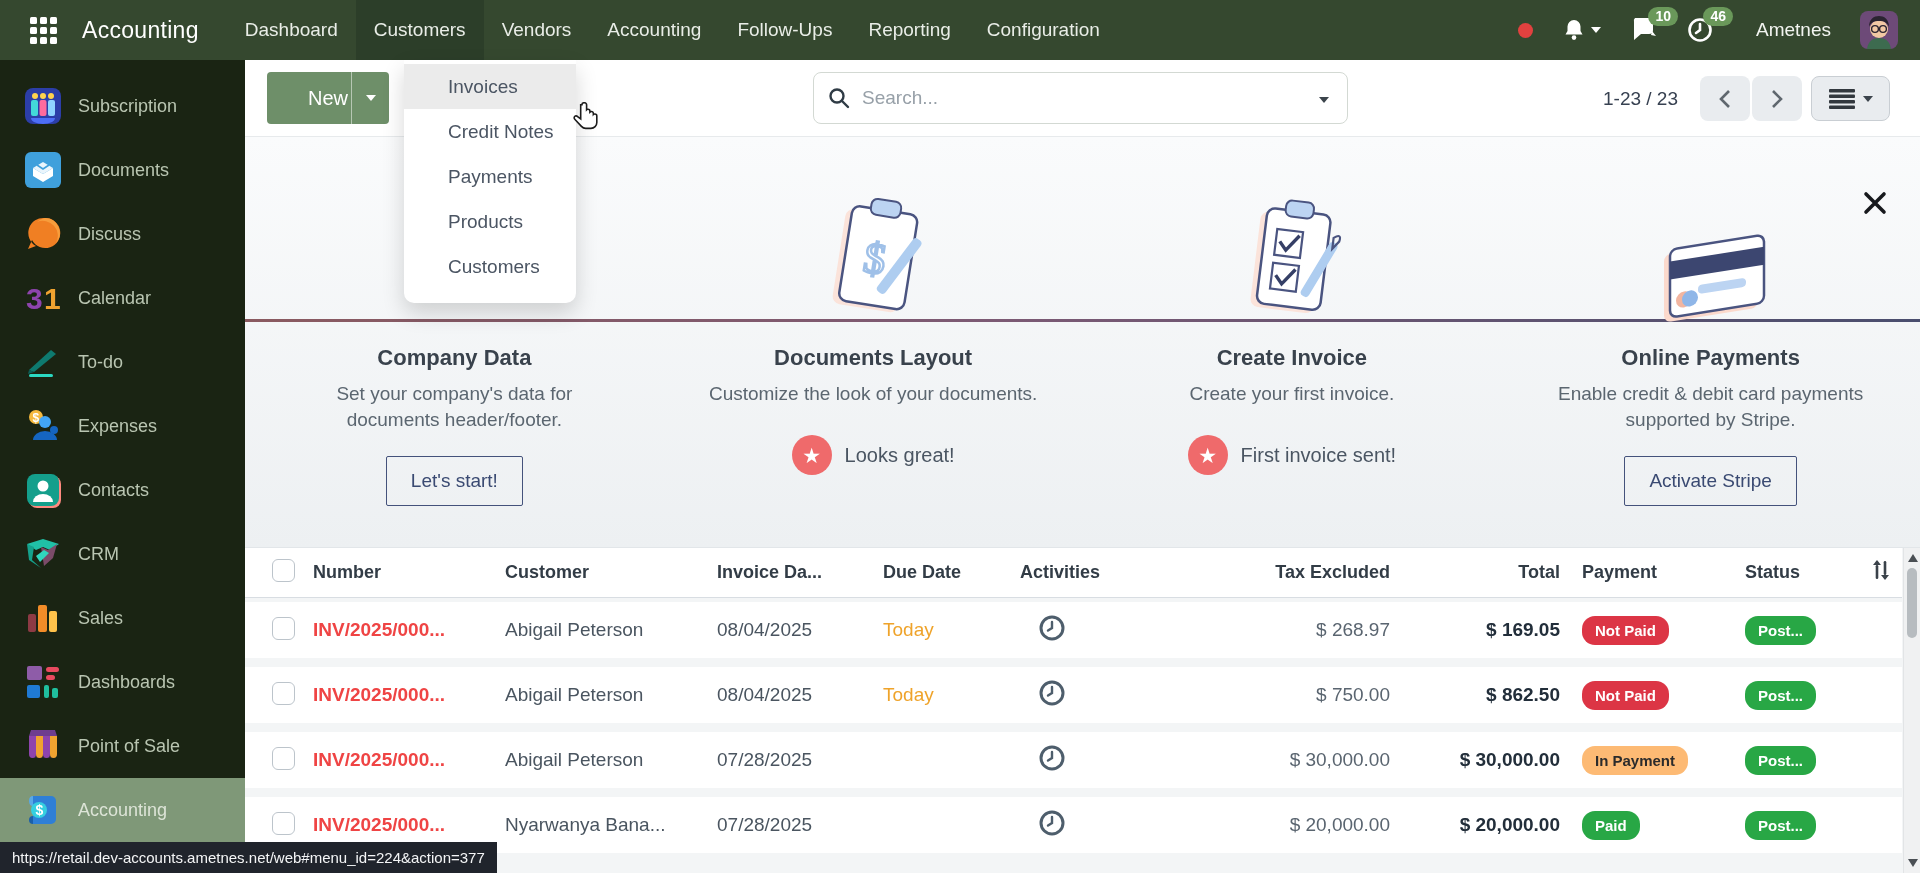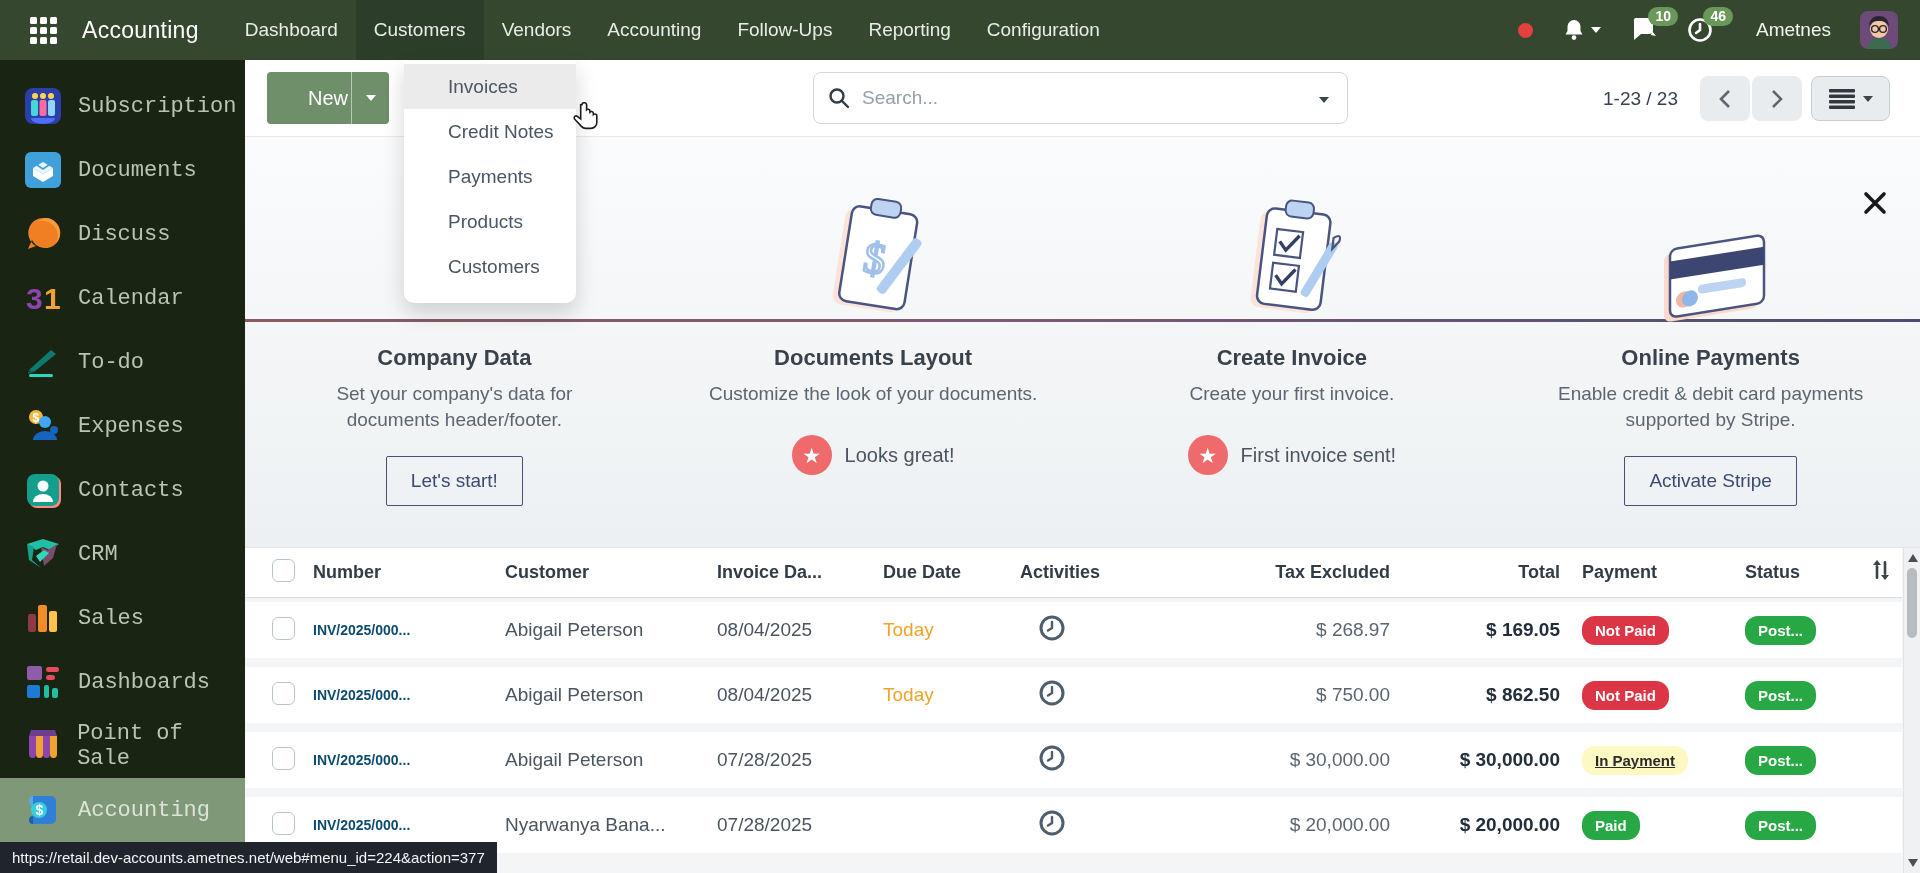--- a/index.html
+++ b/index.html
@@ -24,21 +24,21 @@
   .caret-down { display:inline-block; width:0; height:0; border-left:5px solid transparent;
     border-right:5px solid transparent; border-top:6px solid #fff; }
   .caret-down.dark { border-top-color:#3c444c; }
   .user-name { color:#f2f4f0; font-size:19px; margin-left:14px; cursor:pointer; }
   .avatar { width:38px; height:38px; border-radius:8px; overflow:hidden; display:block; cursor:pointer; }
 
   
   .sidebar { position:absolute; left:0; top:60px; width:245px; height:813px;
     background:#1a2413; padding-top:14px; z-index:10; }
   .side-item { height:64px; display:flex; align-items:center; padding-left:24px; gap:16px; cursor:pointer; }
-  .side-item .side-label { color:#b9c5b1; font-size:22px;font-family:Liberation Mono, monospace; }
+  .side-item .side-label { color:#b9c5b1; font-size:18px; }
   .side-item.active { background:#7f9878; }
   .side-item.active .side-label { color:#dde4d7; }
   .app-icon { width:38px; height:38px; display:flex; align-items:center; justify-content:center; }
 
   
   .statusbar { position:absolute; left:0; bottom:0; height:31px; background:#20242c;
     color:#f4f5f6; font-size:15px; line-height:31px; padding:0 12px; white-space:nowrap; z-index:60; }
 
   
   .main { position:absolute; left:245px; top:60px; width:1675px; height:813px; background:#fff; }
@@ -92,31 +92,31 @@
     grid-template-columns:68px 192px 212px 166px 137px 160px 210px 170px 150px 150px 1fr;
     align-items:center; }
   .thead { height:50px; background:#fff; border-bottom:1px solid #d8dde2; }
   .thead .cell { font-size:18px; font-weight:bold; color:#323c46; cursor:pointer; }
   .trow { position:absolute; left:0; height:56px; background:#fff; cursor:pointer; }
   .row-0 { top:54px; } .row-1 { top:119px; } .row-2 { top:184px; } .row-3 { top:249px; }
   .cell { white-space:nowrap; overflow:hidden; }
   .c-check { padding-left:27px; }
   .checkbox { display:inline-block; width:23px; height:23px; border:1.5px solid #bcc4cb;
     border-radius:6px; background:#fff; cursor:pointer; }
-  .c-number { font-size:14px; font-weight:bold; color:#0c4a6e; }
+  .c-number { font-size:19px; font-weight:bold; color:#ef4444; }
   .c-customer,.c-date { font-size:19px; color:#4a5560; }
   .c-due { font-size:19px; color:#4a5560; }
   .c-due.today { color:#efa32a; }
   .c-activities { padding-left:18px; }
   .c-money { font-size:19px; color:#5a6570; text-align:right; }
   .c-total { font-size:19px; font-weight:bold; color:#222e3a; text-align:right; }
   .c-payment { padding-left:22px; } .c-status { padding-left:35px; }
   .pill { display:inline-block; padding:6px 13px; border-radius:13px; font-size:15px; font-weight:bold; }
   .pill.red { background:#dc3545; color:#fff; }
-  .pill.amber { background:#fef9c3; color:#2b2b2b;text-decoration:underline; }
+  .pill.amber { background:#fdba74; color:#2b2b2b; }
   .pill.green { background:#28a745; color:#fff; }
   .c-settings { text-align:center; }
 
   
   .vscroll { position:absolute; right:0; top:0; bottom:0; width:17px; background:#f0f1f2;
     border-left:1px solid #e2e4e6; cursor:pointer; }
   .vs-up { position:absolute; top:6px; left:4px; width:0; height:0;
     border-left:5px solid transparent; border-right:5px solid transparent; border-bottom:8px solid #4a4f54; }
   .vs-thumb { position:absolute; top:20px; left:3px; width:10px; height:70px; background:#b7bcc0; border-radius:5px; }
   .vs-down { position:absolute; bottom:6px; left:4px; width:0; height:0;

